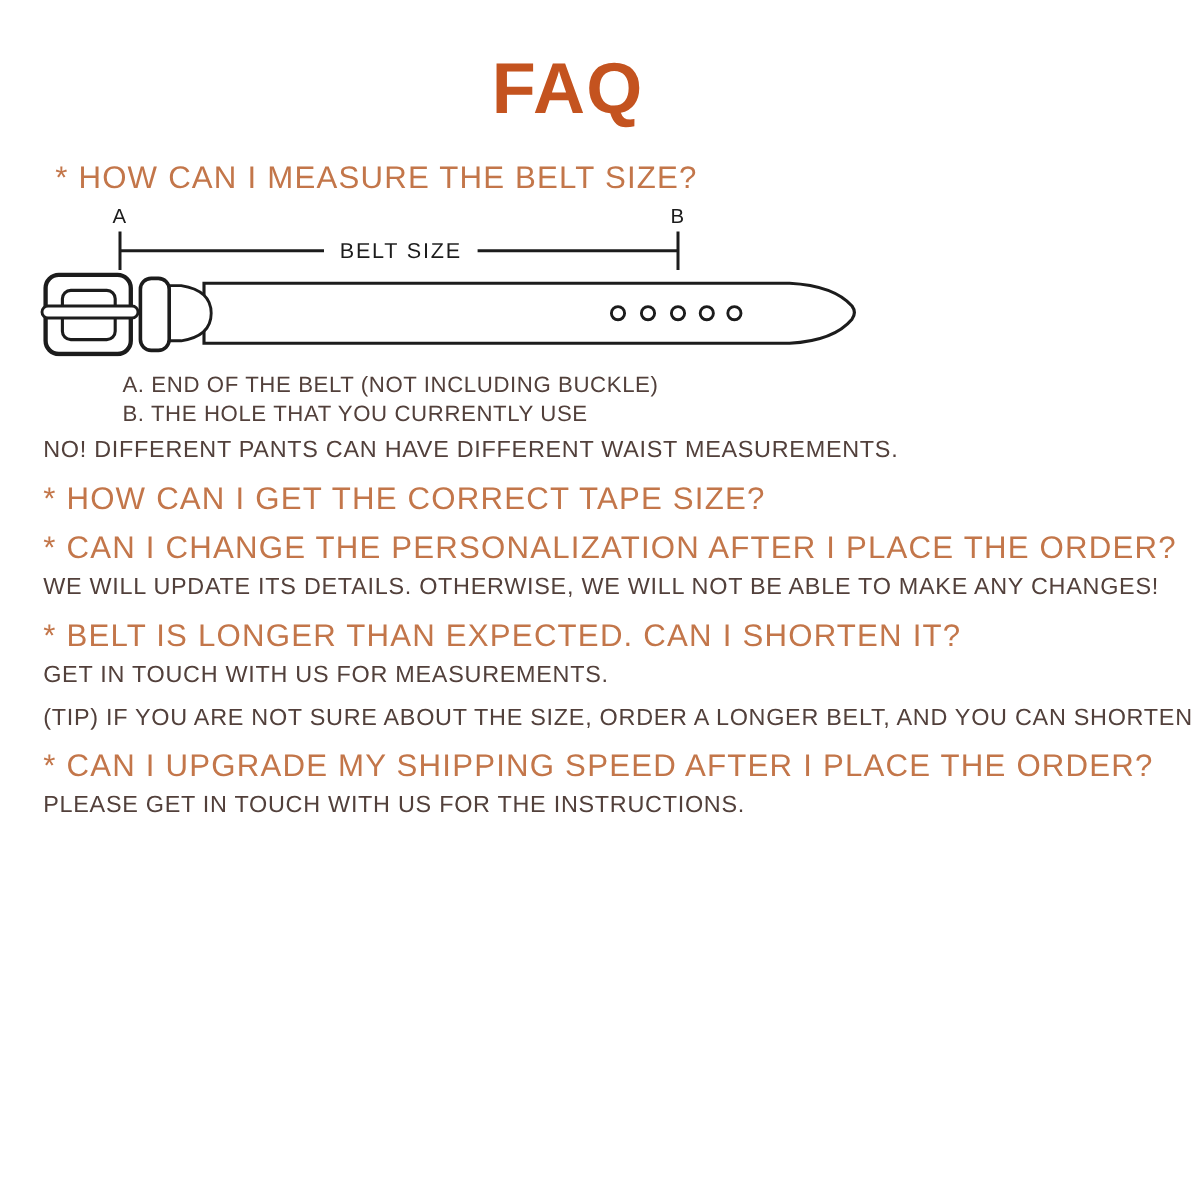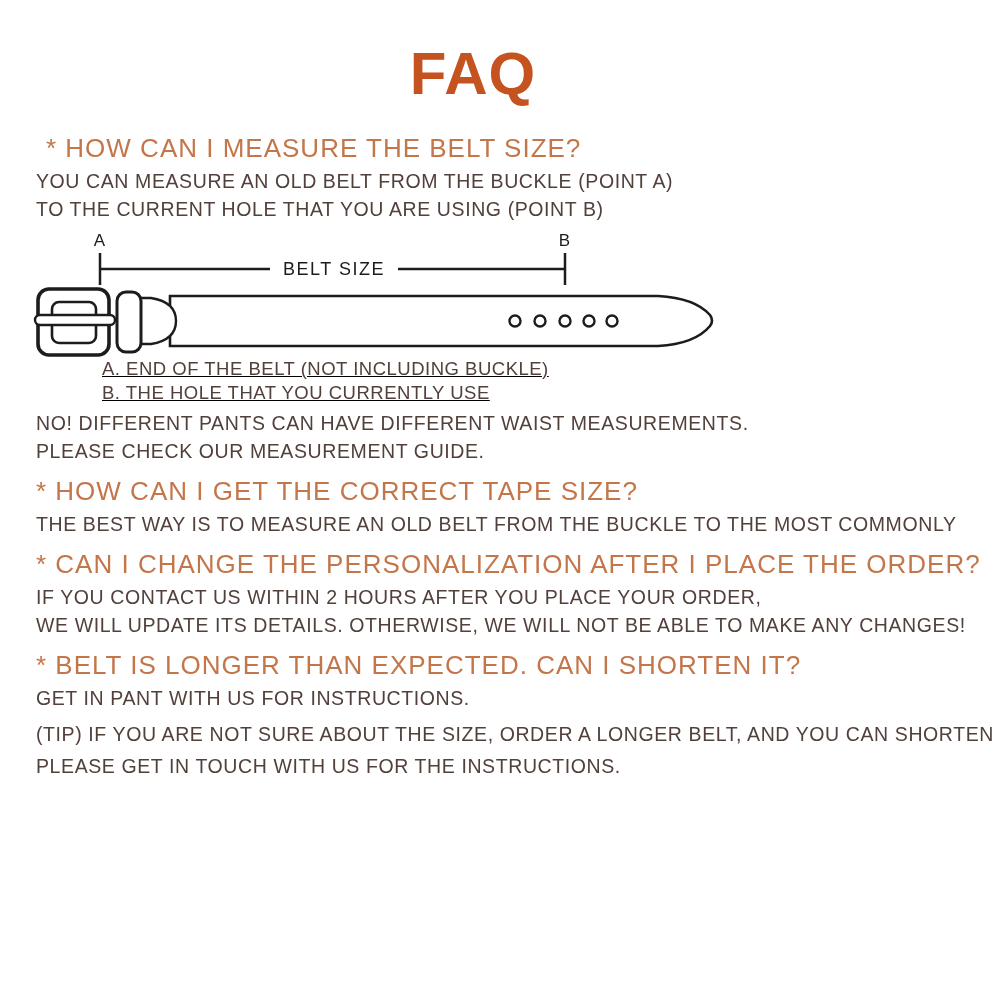--- a/index.html
+++ b/index.html
@@ -40,21 +40,21 @@
   .answer { margin: 4px 0 0 0; }
   .answer-line {
     color: var(--body-color);
     font-size: 19.5px;
     line-height: 28px;
     letter-spacing: 0.6px;
     white-space: nowrap;
   }
   .diagram-wrap { margin: 2px 0 0 -16px; width: 945px; height: 132px; }
   .diagram-wrap svg { display: block; font-family: inherit; }
-  .diagram-captions { margin: 0 0 0 66px; text-decoration: underline; }
+  .diagram-captions { margin: 12px 0 0 66px; }
   .caption-line {
     color: var(--body-color);
     font-size: 18.5px;
     line-height: 24px;
     letter-spacing: 0.5px;
     white-space: nowrap;
   }
   .tip-line {
     color: var(--body-color);
     font-size: 19.5px;
@@ -72,24 +72,20 @@
 </style>
 </head>
 <body>
 
 <div class="page">
 
   <h1 class="faq-title">FAQ</h1>
 
   <div>
     <h2 class="question first">* HOW CAN I MEASURE THE BELT SIZE?</h2>
-    <div class="answer">
-      <div class="answer-line">YOU CAN MEASURE AN OLD BELT FROM THE BUCKLE (POINT A)</div>
-      <div class="answer-line">TO THE CURRENT HOLE THAT YOU ARE USING (POINT B)</div>
-    </div>
   </div>
 
   <div class="diagram-wrap">
     <svg width="945" height="132" viewBox="0 0 945 132" xmlns="http://www.w3.org/2000/svg">
 
       <g stroke="none">
         <text class="svg-label" x="80" y="21" text-anchor="middle">A</text>
         <text class="svg-label" x="545" y="21" text-anchor="middle">B</text>
         <line x1="80" y1="28" x2="80" y2="60" stroke="#1c1c1c" stroke-width="2.5"></line>
         <line x1="545" y1="28" x2="545" y2="60" stroke="#1c1c1c" stroke-width="2.5"></line>
@@ -123,46 +119,44 @@
   </div>
 
   <div class="diagram-captions">
     <div class="caption-line">A. END OF THE BELT (NOT INCLUDING BUCKLE)</div>
     <div class="caption-line">B. THE HOLE THAT YOU CURRENTLY USE</div>
   </div>
 
   <div>
     <div class="answer">
       <div class="answer-line">NO! DIFFERENT PANTS CAN HAVE DIFFERENT WAIST MEASUREMENTS.</div>
-      <div class="answer-line">PLEASE CHECK OUR MEASUREMENT GUIDE.</div>
     </div>
   </div>
 
   <div>
     <h2 class="question">* HOW CAN I GET THE CORRECT TAPE SIZE?</h2>
     <div class="answer">
-      <div class="answer-line">THE BEST WAY IS TO MEASURE AN OLD BELT FROM THE BUCKLE TO THE MOST COMMONLY</div>
     </div>
   </div>
 
   <div>
     <h2 class="question">* CAN I CHANGE THE PERSONALIZATION AFTER I PLACE THE ORDER?</h2>
     <div class="answer">
-      <div class="answer-line">IF YOU CONTACT US WITHIN 2 HOURS AFTER YOU PLACE YOUR ORDER,</div>
       <div class="answer-line">WE WILL UPDATE ITS DETAILS. OTHERWISE, WE WILL NOT BE ABLE TO MAKE ANY CHANGES!</div>
     </div>
   </div>
 
   <div>
     <h2 class="question">* BELT IS LONGER THAN EXPECTED. CAN I SHORTEN IT?</h2>
     <div class="answer">
-      <div class="answer-line">GET IN PANT WITH US FOR INSTRUCTIONS.</div>
+      <div class="answer-line">GET IN TOUCH WITH US FOR MEASUREMENTS.</div>
     </div>
     <div class="tip-line">(TIP) IF YOU ARE NOT SURE ABOUT THE SIZE, ORDER A LONGER BELT, AND YOU CAN SHORTEN IT.</div>
   </div>
 
   <div>
+    <h2 class="question">* CAN I UPGRADE MY SHIPPING SPEED AFTER I PLACE THE ORDER?</h2>
     <div class="answer">
       <div class="answer-line">PLEASE GET IN TOUCH WITH US FOR THE INSTRUCTIONS.</div>
     </div>
   </div>
 
 </div>
 
 </body></html>

